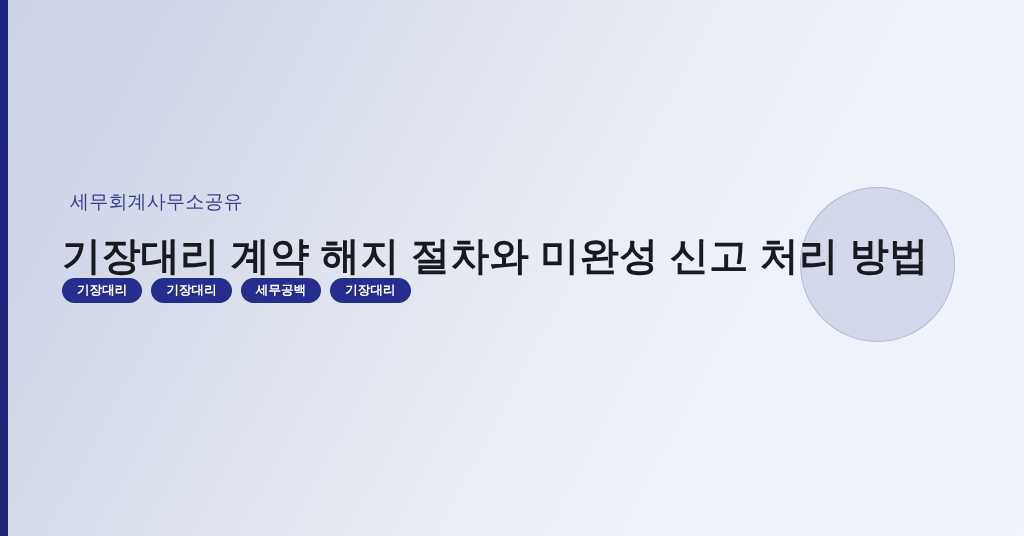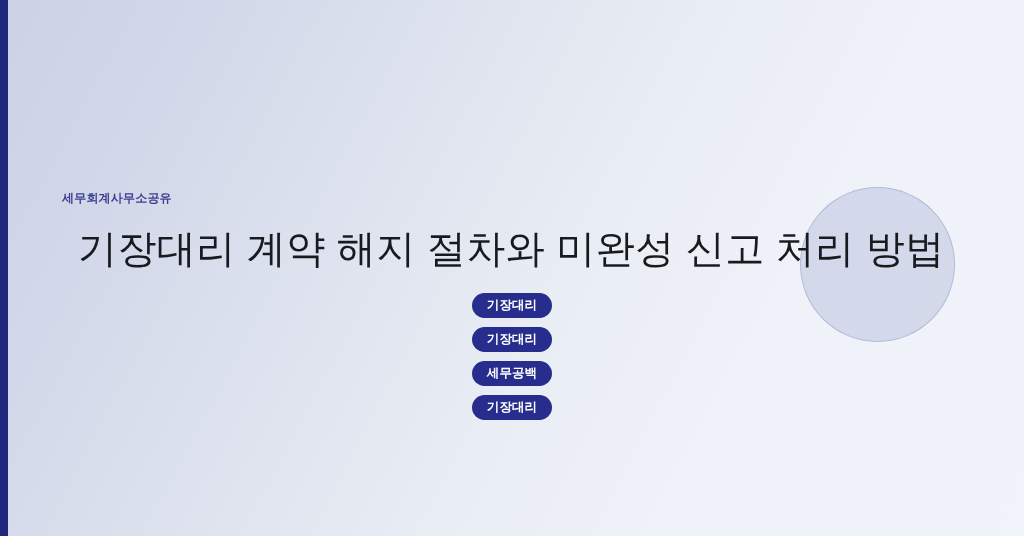--- a/index.html
+++ b/index.html
@@ -56,45 +56,44 @@
 
   #hero-content {
     position: absolute;
     left: 62px;
     top: 192px;
     width: 900px;
     z-index: 3;
   }
 
   #eyebrow-label {
-    font-size: 12px;
-    font-weight: 700;
+    font-size: 19px;
+    font-weight: 400;
     letter-spacing: 0.2px;
     color: #3b3f8f;
-    margin: 0 0 22px 0;
+    margin: 0 0 22px 8px;
     line-height: 1;
     white-space: nowrap;
   }
 
   #hero-title {
     font-size: 39px;
-    font-weight: 400;
+    font-weight: 700;
     letter-spacing: 0.4px;
     color: #191a1f;
-    margin: 16px;
+    margin: 0;
     line-height: 1.16;
     white-space: nowrap;
   }
 
   #tag-list {
     display: flex;
-    flex-direction: column;
+    flex-direction: row;
     align-items: center;
     gap: 9px;
-    margin-top: 22px;
   }
 
   .tag-pill {
     display: inline-flex;
     align-items: center;
     justify-content: center;
     height: 25px;
     padding: 0 15px;
     border-radius: 999px;
     background: #272d8c;

